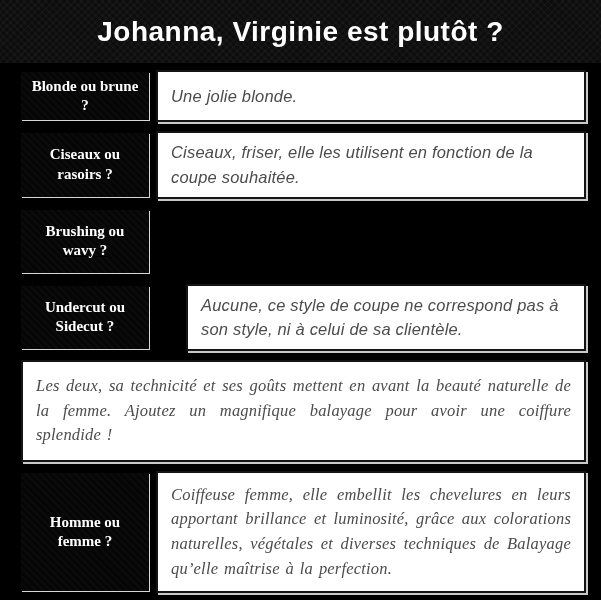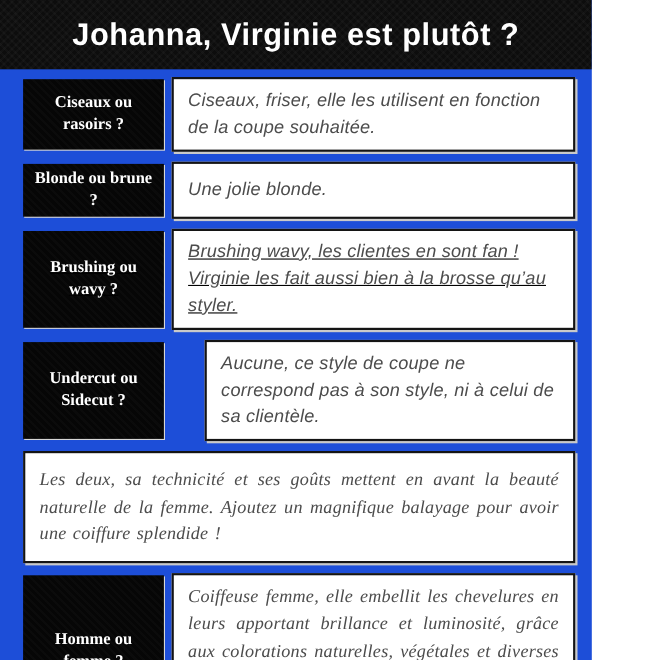--- a/index.html
+++ b/index.html
@@ -3,23 +3,23 @@
 <meta charset="utf-8">
 <style>
   html, body {
     margin: 0;
     padding: 0;
     background: #ffffff;
     font-family: "Liberation Sans", sans-serif;
   }
   .page {
     position: relative;
-    width: 538px;
+    width: 601px;
     height: 600px;
-    background: #1d4ed8;
+    background: #000000;
     overflow: hidden;
   }
   .header {
     width: 100%;
     height: 63px;
     background-color: var(--header-bg, #0d0d0d);
     background-image:
       repeating-linear-gradient(45deg, rgba(255,255,255,0.025) 0 2px, transparent 2px 5px),
       repeating-linear-gradient(-45deg, rgba(255,255,255,0.025) 0 2px, transparent 2px 5px);
     display: flex;
@@ -99,39 +99,36 @@
 <body>
 
 <div class="page">
 
   <div class="header">
     <div class="header-title">Johanna, Virginie est plutôt ?</div>
   </div>
 
   <div class="rows">
 
+    <div class="qa-row row-1">
+      <div class="q-label">Blonde ou brune ?</div>
+      <div class="a-box">
+        <div class="a-text">Une jolie blonde.</div>
+      </div>
+    </div>
+
     <div class="qa-row row-2">
       <div class="q-label">Ciseaux ou rasoirs ?</div>
       <div class="a-box">
         <div class="a-text">Ciseaux, friser, elle les utilisent en fonction de la coupe souhaitée.</div>
       </div>
     </div>
 
-    <div class="qa-row row-1">
-      <div class="q-label">Blonde ou brune ?</div>
-      <div class="a-box">
-        <div class="a-text">Une jolie blonde.</div>
-      </div>
-    </div>
-
     <div class="qa-row row-3">
       <div class="q-label">Brushing ou wavy ?</div>
-      <div class="a-box">
-        <div class="a-text">Brushing wavy, les clientes en sont fan ! Virginie les fait aussi bien à la brosse qu’au styler.</div>
-      </div>
     </div>
 
     <div class="qa-row row-4">
       <div class="q-label">Undercut ou Sidecut ?</div>
       <div class="a-box">
         <div class="a-text">Aucune, ce style de coupe ne correspond pas à son style, ni à celui de sa clientèle.</div>
       </div>
     </div>
 
     <div class="qa-row row-5 justified">

